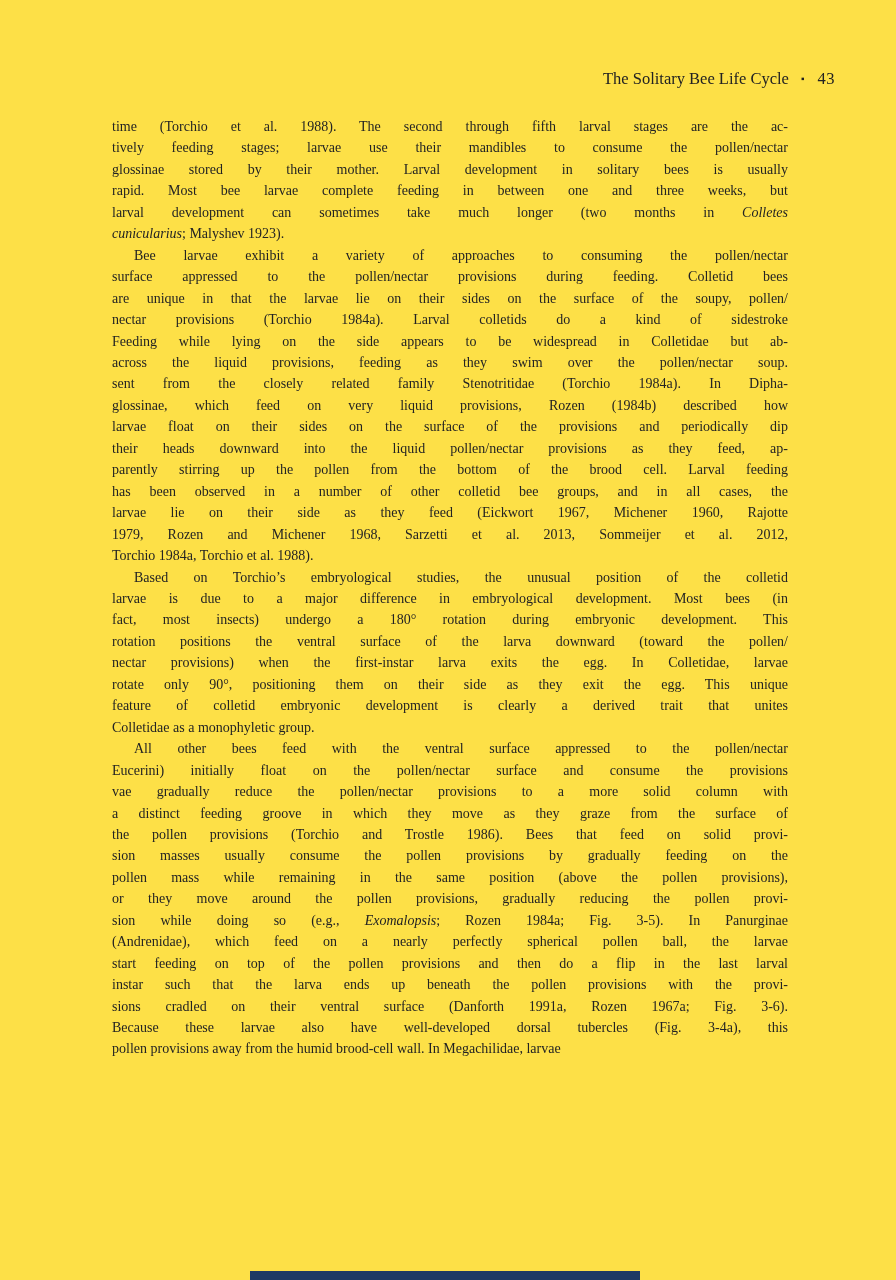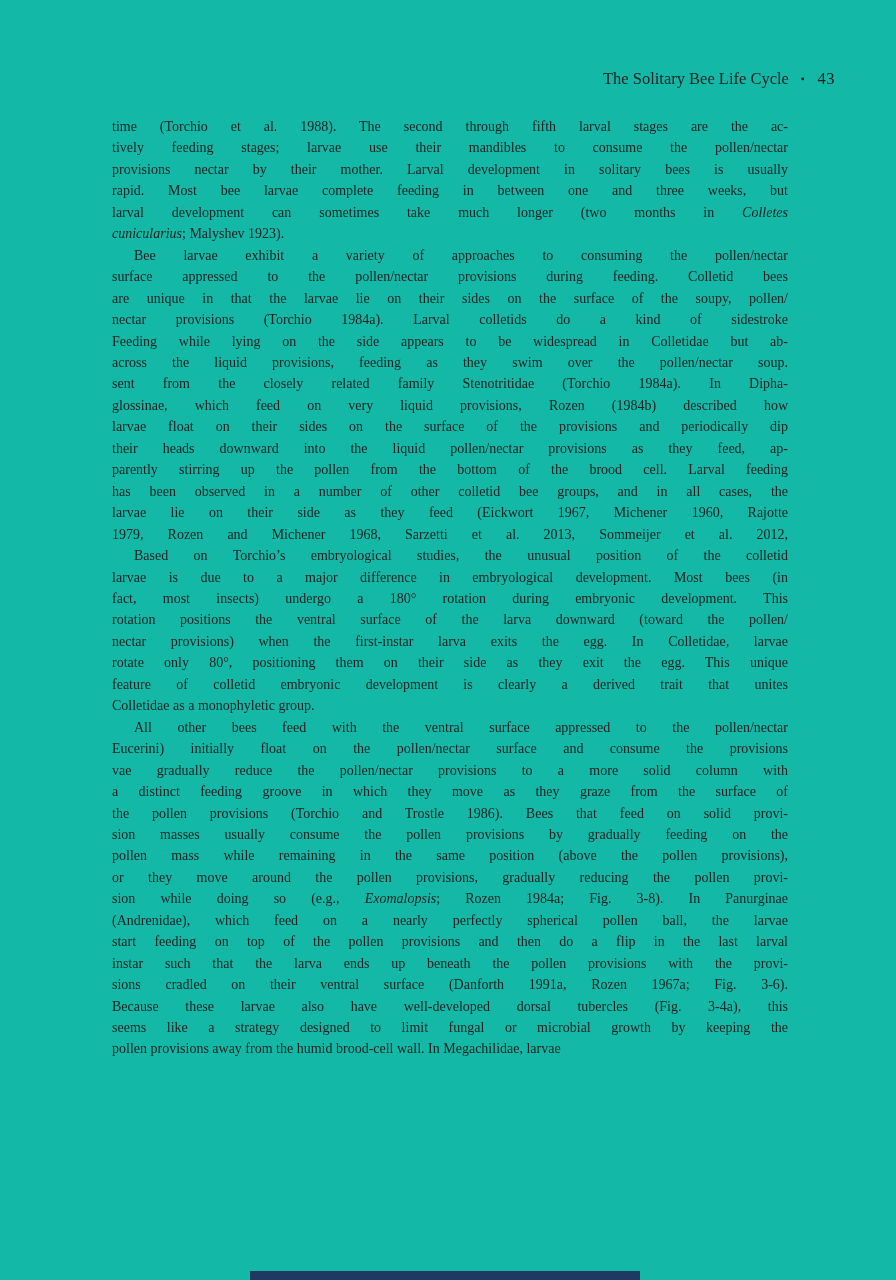--- a/index.html
+++ b/index.html
@@ -1,20 +1,20 @@
 <!DOCTYPE html>
 <html><head>
 <meta charset="utf-8">
 <style>
   html, body { margin: 0; padding: 0; background: #ffffff; }
   .page {
     position: relative;
     width: 896px;
     height: 1280px;
-    background: #14b8a6;
+    background: #fde047;
     font-family: "Liberation Serif", "DejaVu Serif", serif;
     color: #1f1f1f;
     overflow: hidden;
   }
   .running-header {
     position: absolute;
     top: 69px;
     right: 61px;
     font-size: 16.5px;
     line-height: 20px;
@@ -60,66 +60,66 @@
 <div class="page">
 
   <div class="running-header">
     <span>The Solitary Bee Life Cycle</span><span class="bullet">▪</span><span class="folio">43</span>
   </div>
 
   <div class="body-text">
       <div class="para">
         <div class="line"><span>time (Torchio et al. 1988). The second through fifth larval stages are the ac-</span></div>
         <div class="line"><span>tively feeding stages; larvae use their mandibles to consume the pollen/nectar</span></div>
-        <div class="line"><span>provisions nectar by their mother. Larval development in solitary bees is usually</span></div>
+        <div class="line"><span>glossinae stored by their mother. Larval development in solitary bees is usually</span></div>
         <div class="line"><span>rapid. Most bee larvae complete feeding in between one and three weeks, but</span></div>
         <div class="line"><span>larval development can sometimes take much longer (two months in </span><em>Colletes</em></div>
         <div class="line last"><em>cunicularius</em><span>; Malyshev 1923).</span></div>
       </div>
       <div class="para">
         <div class="line first"><span>Bee larvae exhibit a variety of approaches to consuming the pollen/nectar</span></div>
         <div class="line"><span>surface appressed to the pollen/nectar provisions during feeding. Colletid bees</span></div>
         <div class="line"><span>are unique in that the larvae lie on their sides on the surface of the soupy, pollen/</span></div>
         <div class="line"><span>nectar provisions (Torchio 1984a). Larval colletids do a kind of sidestroke</span></div>
         <div class="line"><span>Feeding while lying on the side appears to be widespread in Colletidae but ab-</span></div>
         <div class="line"><span>across the liquid provisions, feeding as they swim over the pollen/nectar soup.</span></div>
         <div class="line"><span>sent from the closely related family Stenotritidae (Torchio 1984a). In Dipha-</span></div>
         <div class="line"><span>glossinae, which feed on very liquid provisions, Rozen (1984b) described how</span></div>
         <div class="line"><span>larvae float on their sides on the surface of the provisions and periodically dip</span></div>
         <div class="line"><span>their heads downward into the liquid pollen/nectar provisions as they feed, ap-</span></div>
         <div class="line"><span>parently stirring up the pollen from the bottom of the brood cell. Larval feeding</span></div>
         <div class="line"><span>has been observed in a number of other colletid bee groups, and in all cases, the</span></div>
         <div class="line"><span>larvae lie on their side as they feed (Eickwort 1967, Michener 1960, Rajotte</span></div>
         <div class="line"><span>1979, Rozen and Michener 1968, Sarzetti et al. 2013, Sommeijer et al. 2012,</span></div>
+        <div class="line last"><span>Torchio 1984a, Torchio et al. 1988).</span></div>
       </div>
       <div class="para">
         <div class="line first"><span>Based on Torchio’s embryological studies, the unusual position of the colletid</span></div>
         <div class="line"><span>larvae is due to a major difference in embryological development. Most bees (in</span></div>
         <div class="line"><span>fact, most insects) undergo a 180° rotation during embryonic development. This</span></div>
         <div class="line"><span>rotation positions the ventral surface of the larva downward (toward the pollen/</span></div>
         <div class="line"><span>nectar provisions) when the first-instar larva exits the egg. In Colletidae, larvae</span></div>
-        <div class="line"><span>rotate only 80°, positioning them on their side as they exit the egg. This unique</span></div>
+        <div class="line"><span>rotate only 90°, positioning them on their side as they exit the egg. This unique</span></div>
         <div class="line"><span>feature of colletid embryonic development is clearly a derived trait that unites</span></div>
         <div class="line last"><span>Colletidae as a monophyletic group.</span></div>
       </div>
       <div class="para">
         <div class="line first"><span>All other bees feed with the ventral surface appressed to the pollen/nectar</span></div>
         <div class="line"><span>Eucerini) initially float on the pollen/nectar surface and consume the provisions</span></div>
         <div class="line"><span>vae gradually reduce the pollen/nectar provisions to a more solid column with</span></div>
         <div class="line"><span>a distinct feeding groove in which they move as they graze from the surface of</span></div>
         <div class="line"><span>the pollen provisions (Torchio and Trostle 1986). Bees that feed on solid provi-</span></div>
         <div class="line"><span>sion masses usually consume the pollen provisions by gradually feeding on the</span></div>
         <div class="line"><span>pollen mass while remaining in the same position (above the pollen provisions),</span></div>
         <div class="line"><span>or they move around the pollen provisions, gradually reducing the pollen provi-</span></div>
-        <div class="line"><span>sion while doing so (e.g., </span><em>Exomalopsis</em><span>; Rozen 1984a; Fig. 3-8). In Panurginae</span></div>
+        <div class="line"><span>sion while doing so (e.g., </span><em>Exomalopsis</em><span>; Rozen 1984a; Fig. 3-5). In Panurginae</span></div>
         <div class="line"><span>(Andrenidae), which feed on a nearly perfectly spherical pollen ball, the larvae</span></div>
         <div class="line"><span>start feeding on top of the pollen provisions and then do a flip in the last larval</span></div>
         <div class="line"><span>instar such that the larva ends up beneath the pollen provisions with the provi-</span></div>
         <div class="line"><span>sions cradled on their ventral surface (Danforth 1991a, Rozen 1967a; Fig. 3-6).</span></div>
         <div class="line"><span>Because these larvae also have well-developed dorsal tubercles (Fig. 3-4a), this</span></div>
-        <div class="line"><span>seems like a strategy designed to limit fungal or microbial growth by keeping the</span></div>
         <div class="line last"><span>pollen provisions away from the humid brood-cell wall. In Megachilidae, larvae</span></div>
       </div>
     </div>
 
   <div class="progress-bar" style="background: rgb(30, 58, 100);"></div>
 
 </div>
 
 </body></html>

